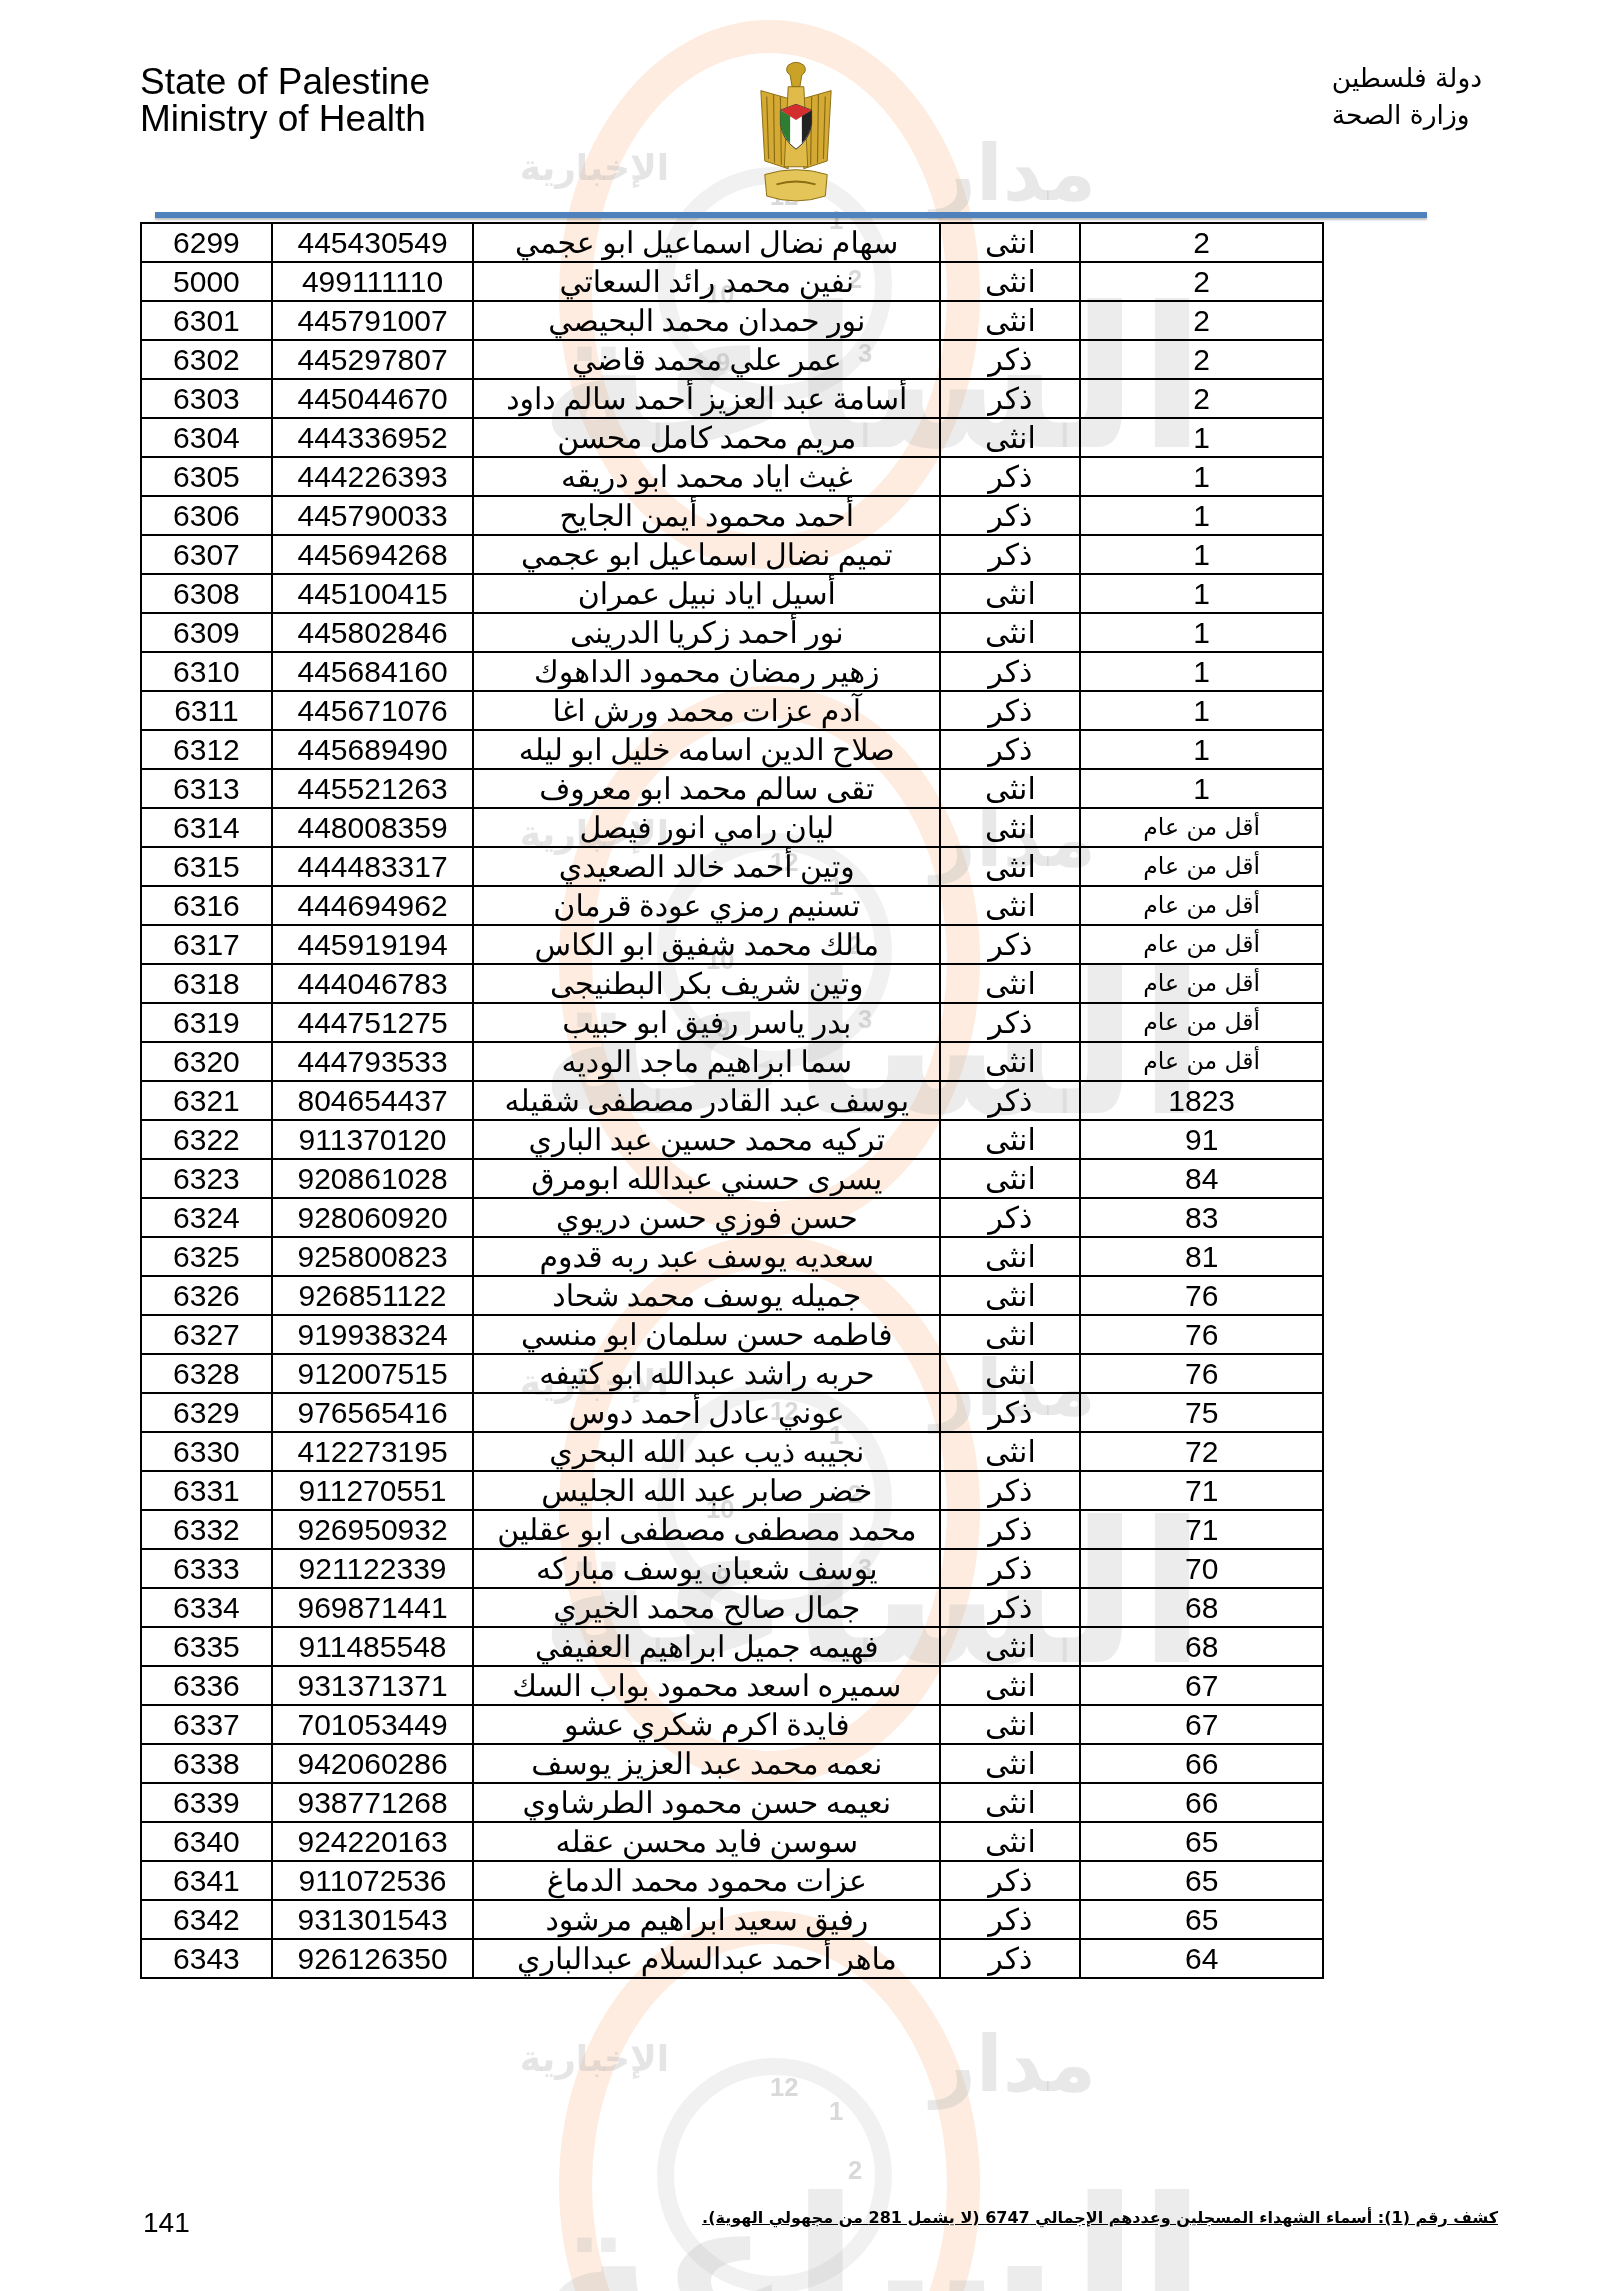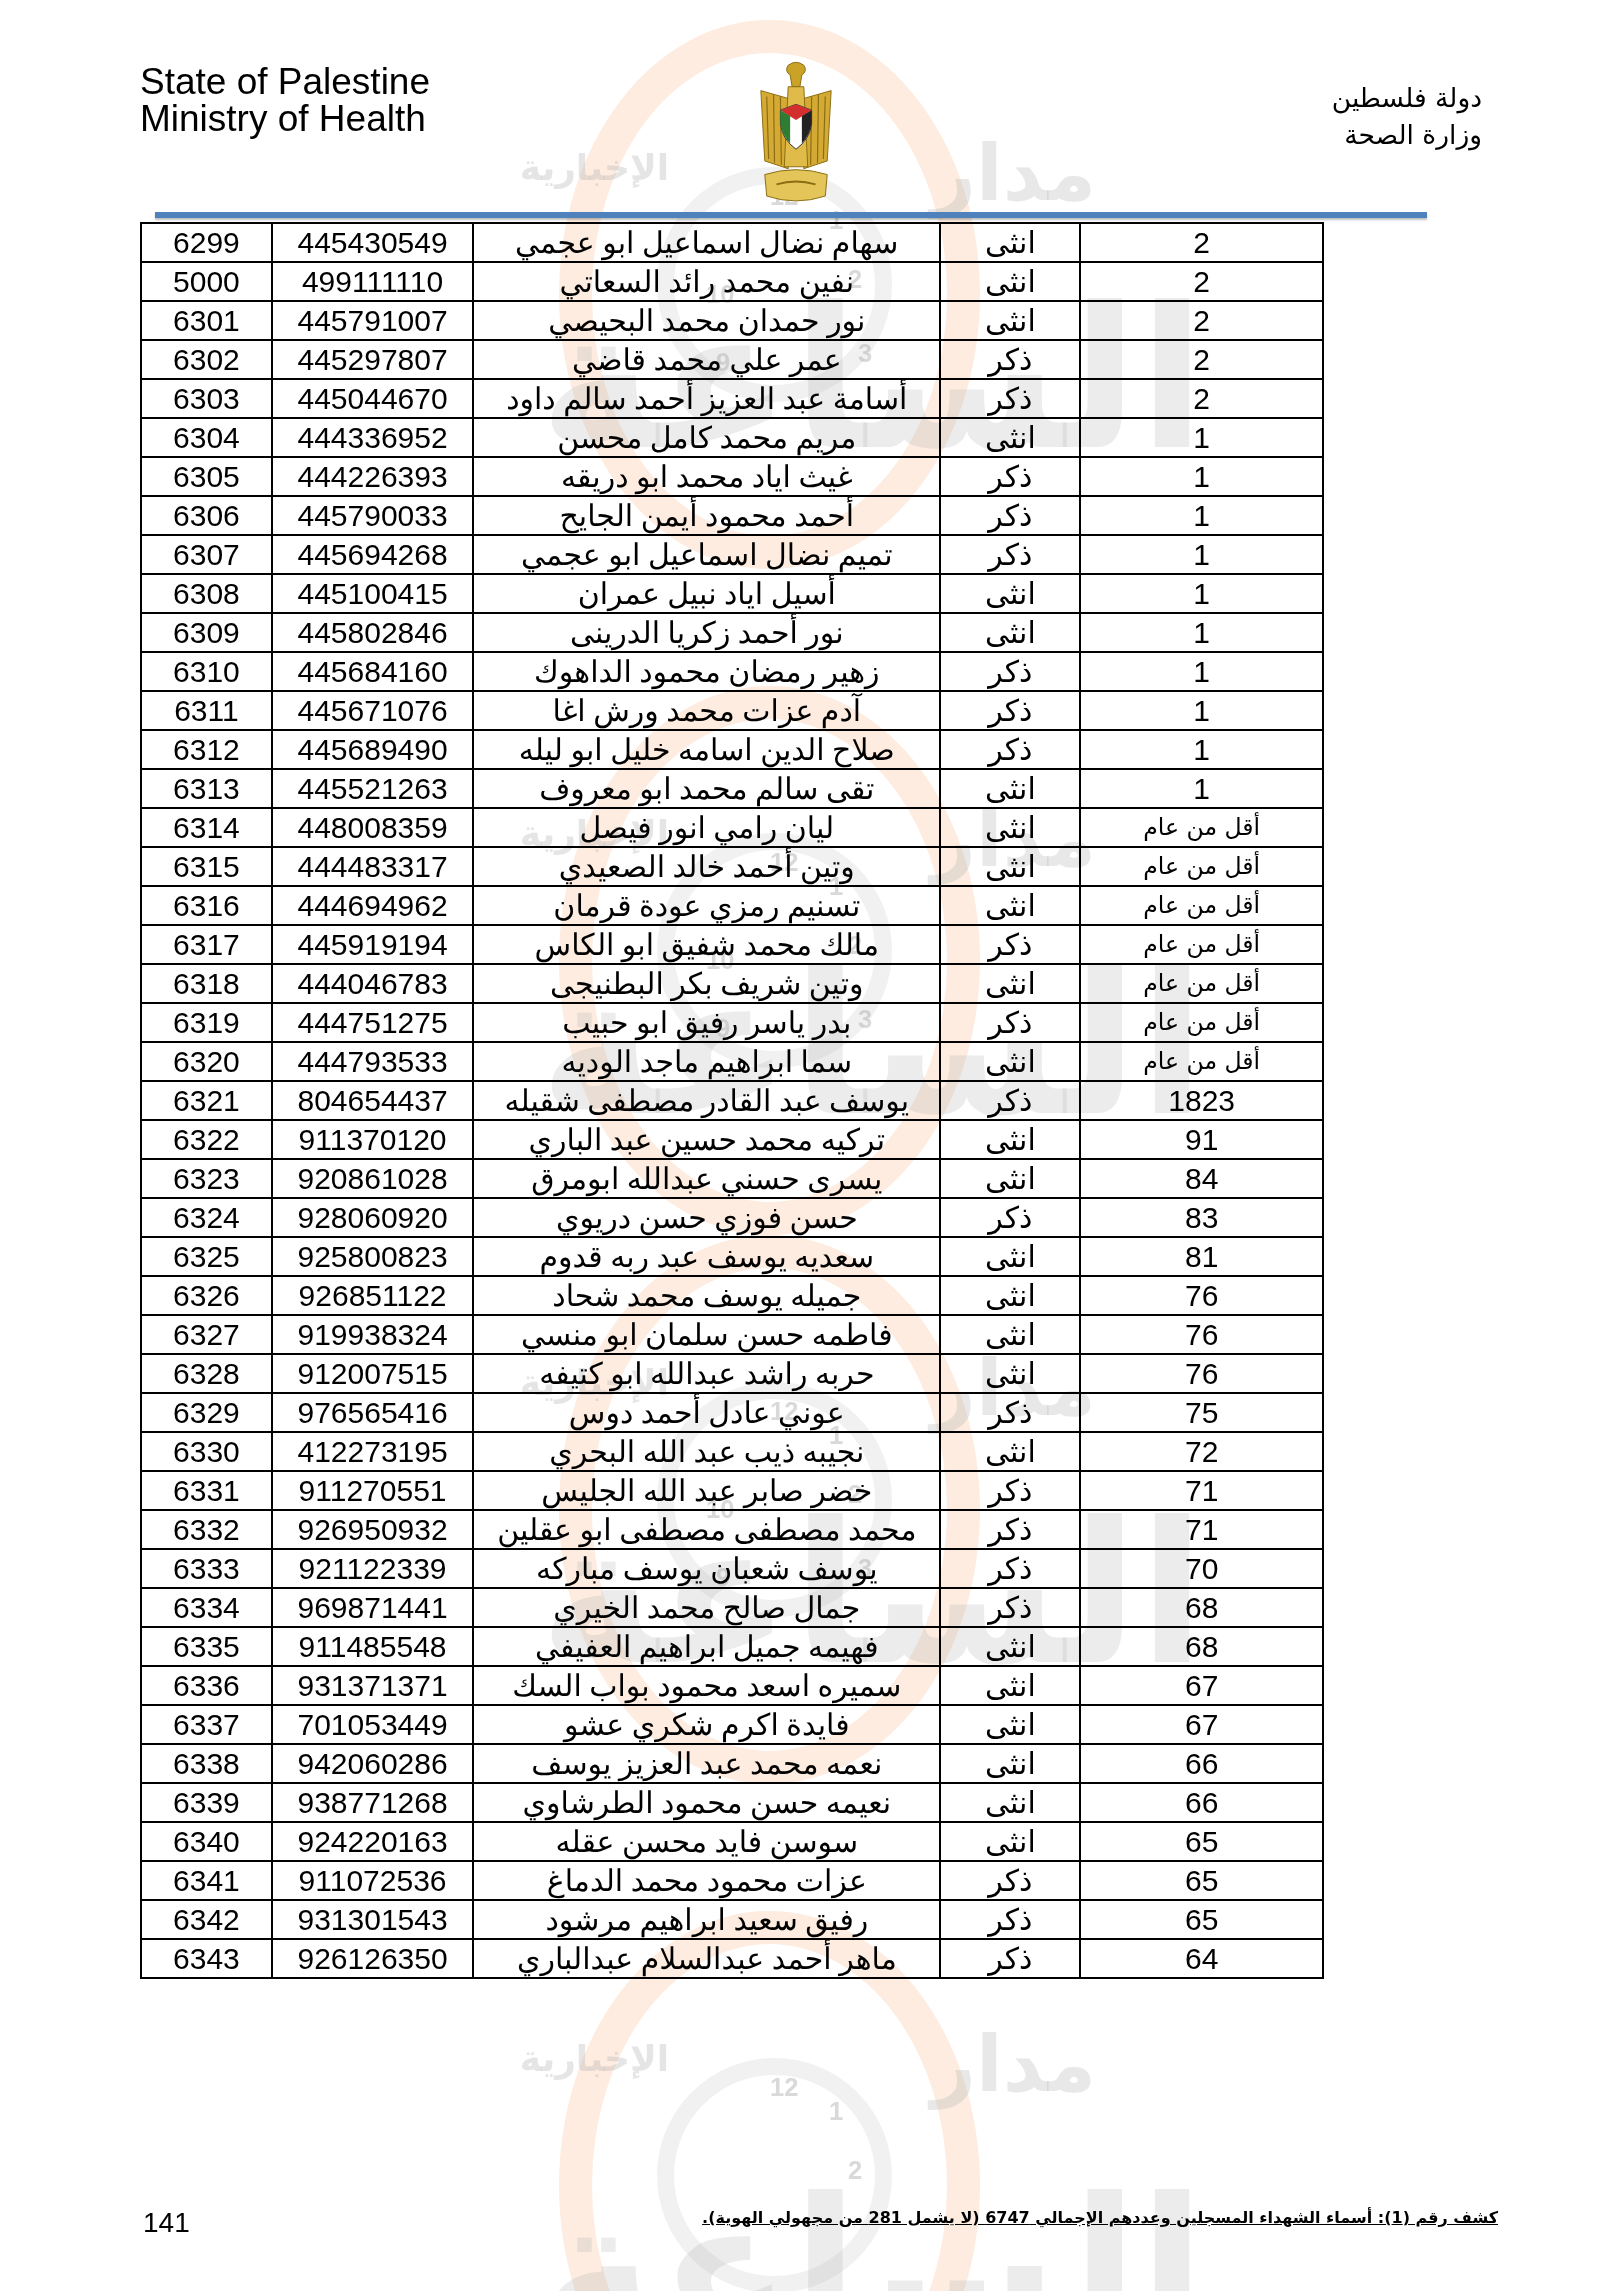--- a/index.html
+++ b/index.html
@@ -32,21 +32,21 @@
       font-family: "DejaVu Sans", sans-serif;
     }
     .wm-text-mid {
       position: absolute; left: 421px; top: 108px; font-size: 78px; font-weight: bold;
       color: rgba(180,180,180,0.3); direction: rtl; white-space: nowrap;
       font-family: "DejaVu Sans", sans-serif;
     }
 
     
     .hdr-left { position: absolute; left: 140px; top: 63px; font-size: 37px; line-height: 37px; z-index: 2; }
-    .hdr-right { position: absolute; right: 139px; top: 59px; font-size: 26.5px; line-height: 37px; text-align: right; direction: rtl; z-index: 2; font-family: "DejaVu Sans", sans-serif; margin-top: 20px; }
+    .hdr-right { position: absolute; right: 139px; top: 59px; font-size: 26.5px; line-height: 37px; text-align: left; direction: rtl; z-index: 2; font-family: "DejaVu Sans", sans-serif; }
     .emblem { position: absolute; left: 755px; top: 59px; width: 82px; height: 155px; z-index: 2; }
     .rule {
       position: absolute; left: 155px; top: 212px; width: 1272px; height: 5.9px;
       background: #4f81bd; box-shadow: 0 2px 2px rgba(0,0,0,0.25); z-index: 2;
     }
 
     
     table.roster {
       position: absolute; left: 140px; top: 222px; width: 1184px;
       border-collapse: collapse; z-index: 2; table-layout: fixed;

